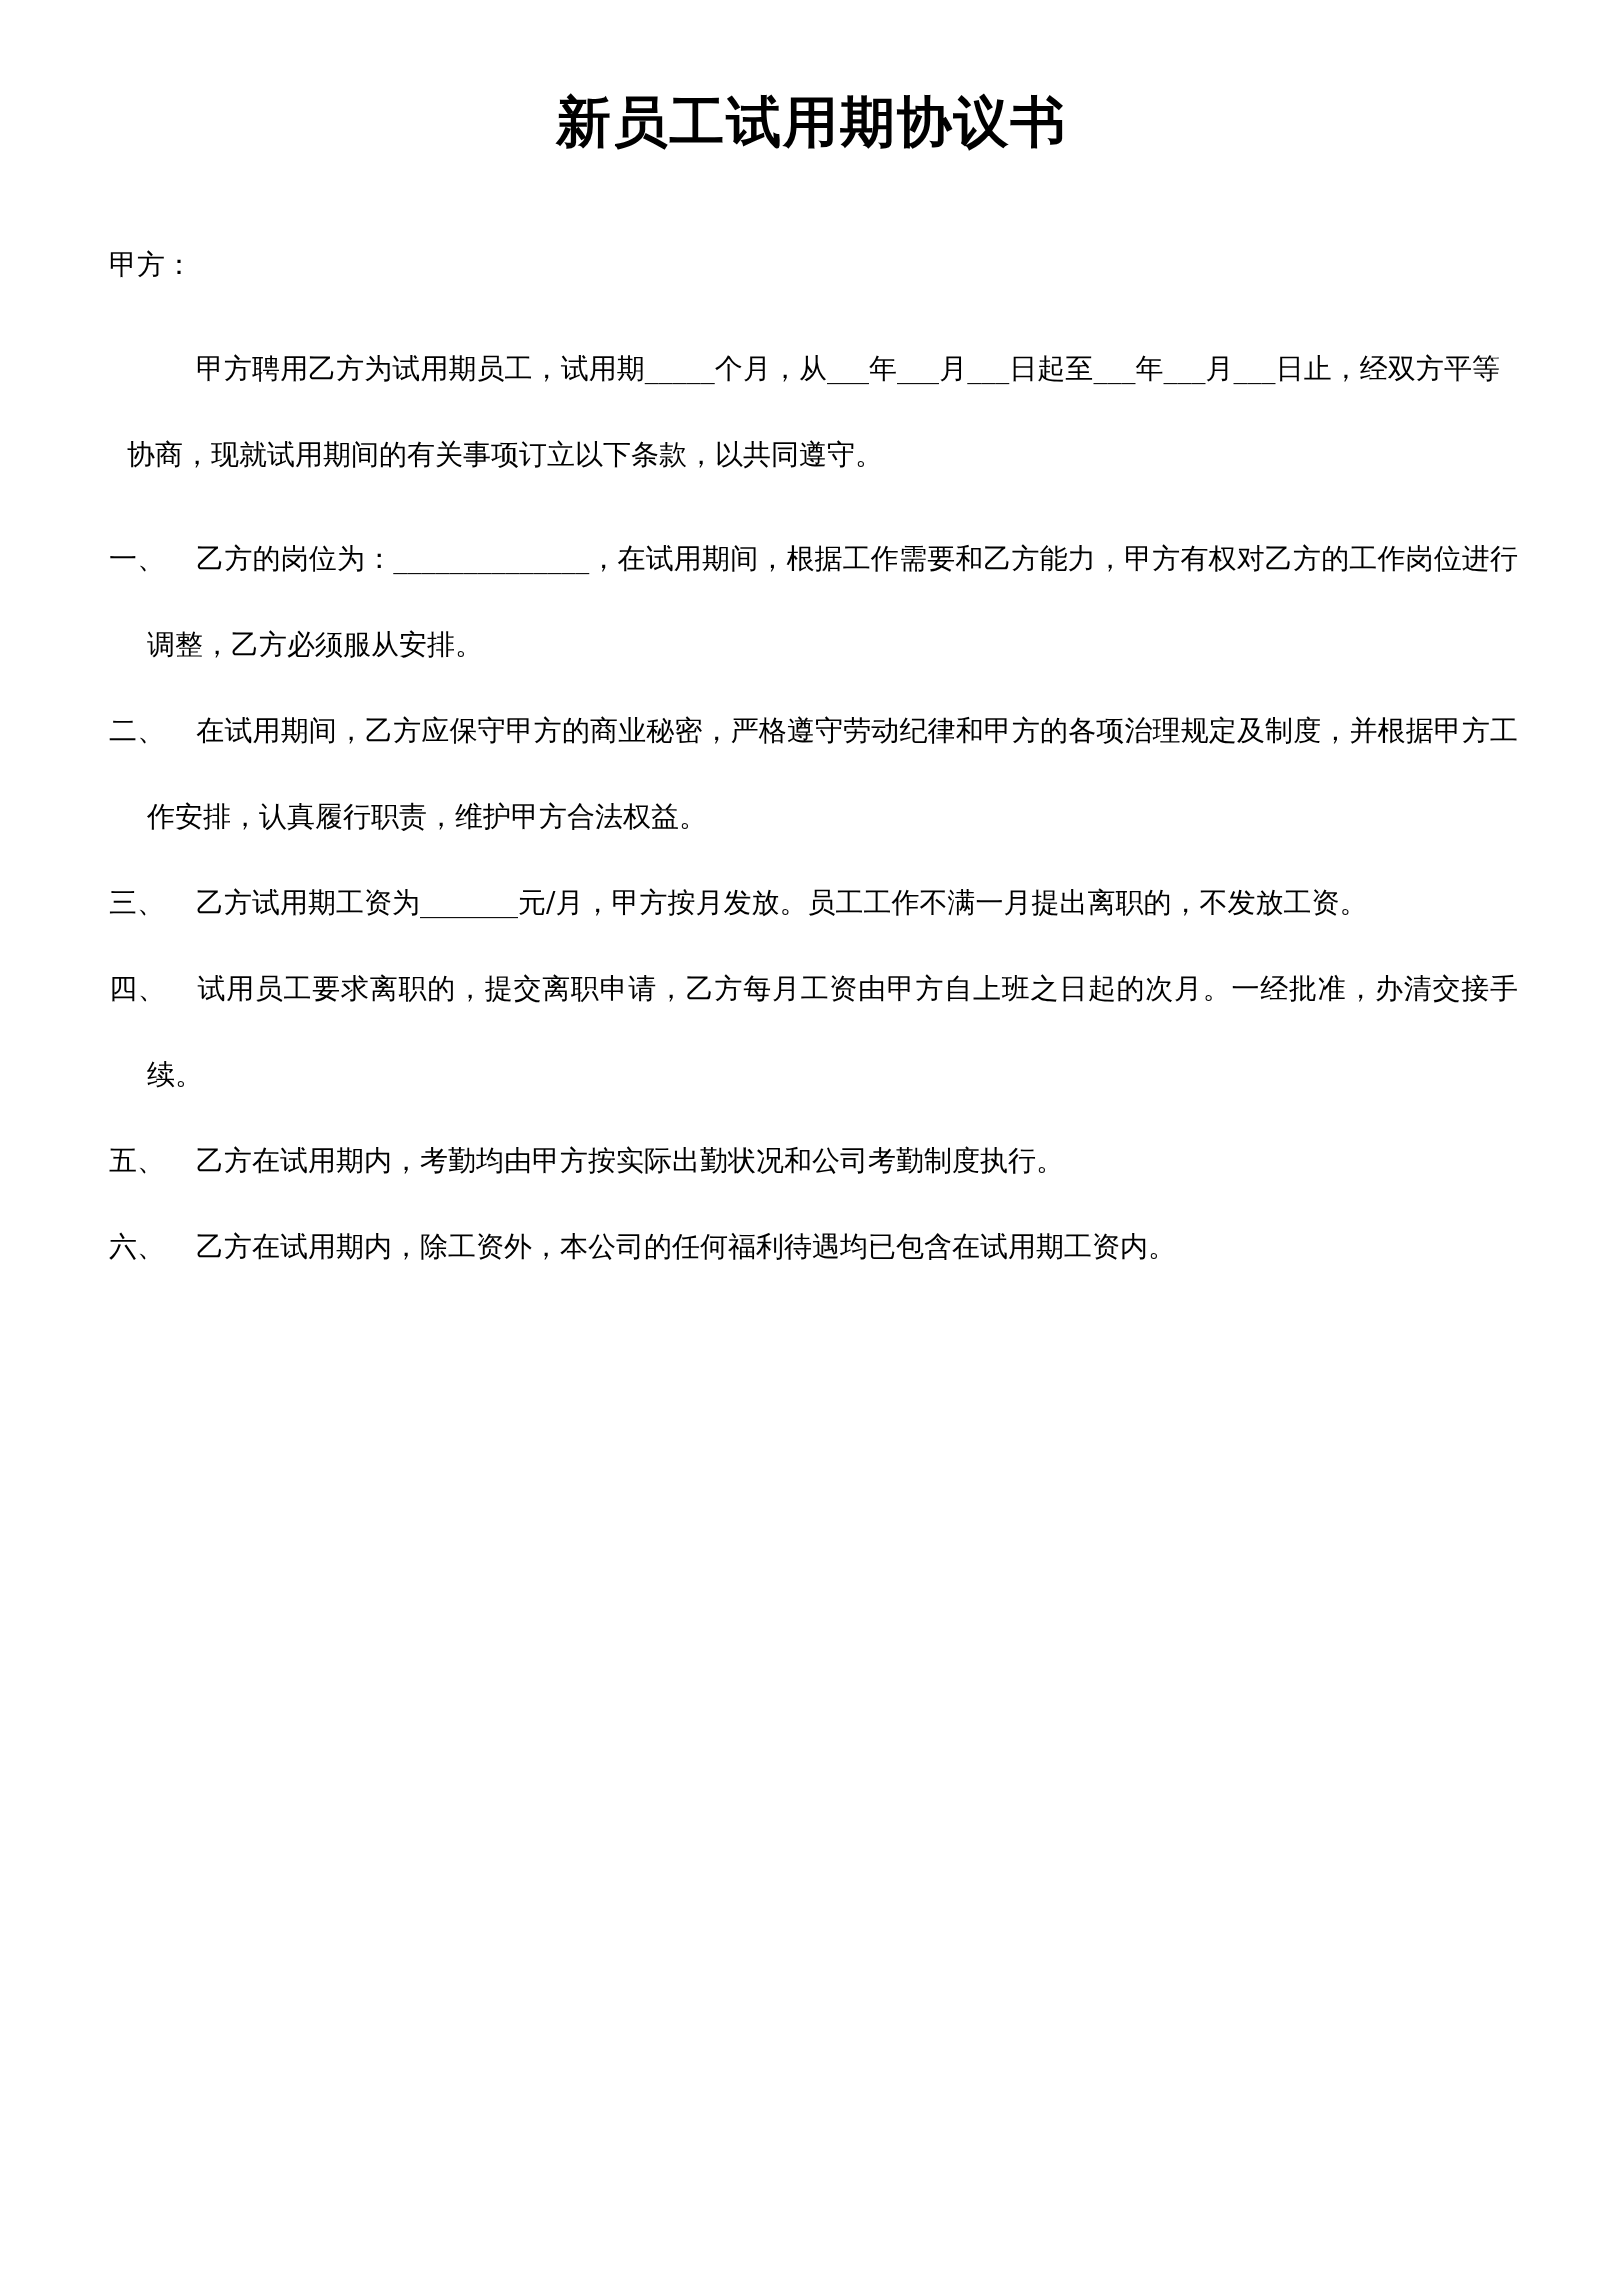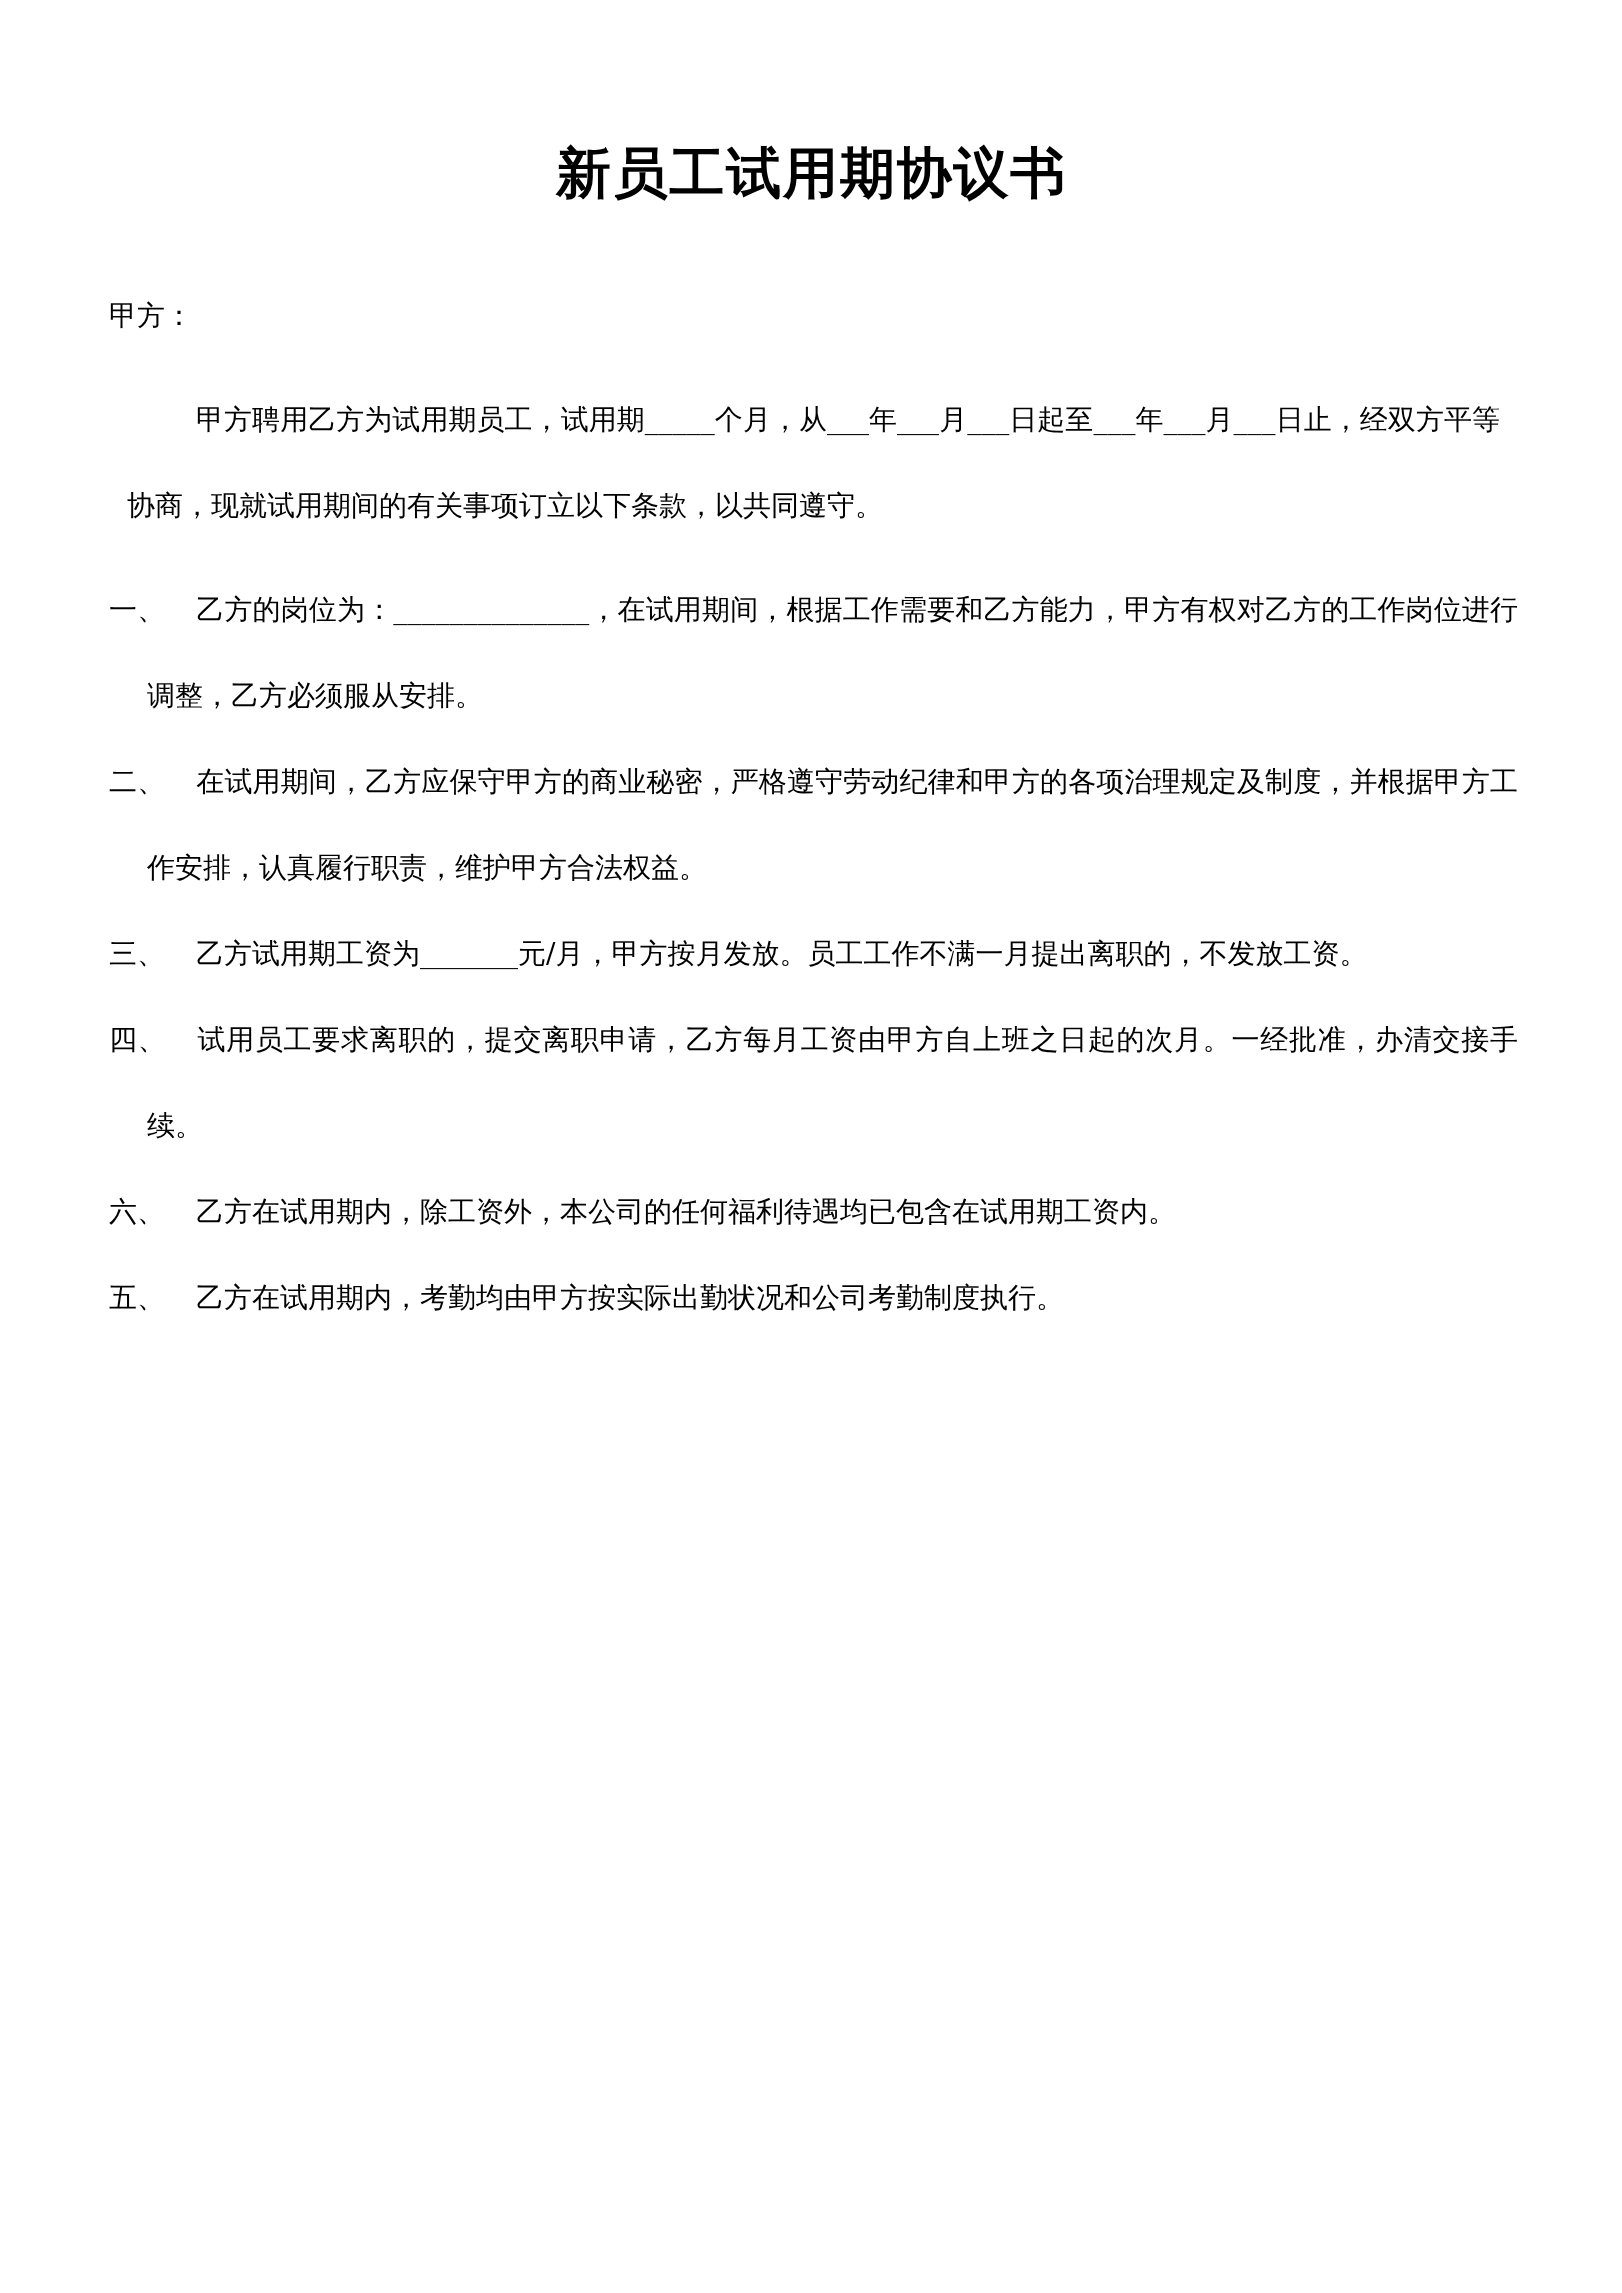--- a/index.html
+++ b/index.html
@@ -12,22 +12,22 @@
     width: 1623px;
     height: 2294px;
     margin: 0 auto;
     background: #ffffff;
     color: #000000;
     font-family: "DejaVu Serif", "Liberation Serif", serif;
     overflow: hidden;
     box-sizing: border-box;
   }
   .doc-title {
-    padding-top: 111px;
-    margin: 12px 109px 0 109px;
+    padding-top: 72px;
+    margin: 0 109px 0 109px;
     text-align: center;
     font-size: 55px;
     font-weight: bold;
     line-height: 100px;
     letter-spacing: 1.8px;
   }
   .doc-body {
     margin: 50px 105px 0 109px;
     font-size: 28px;
     line-height: 86px;
@@ -69,22 +69,22 @@
 
     <div class="clause-list">
   <p class="clause-item"><span class="num">一、</span><span class="txt">乙方的岗位为：______________，在试用期间，根据工作需要和乙方能力，甲方有权对乙方的工作岗位进行调整，乙方必须服从安排。</span></p>
 
   <p class="clause-item"><span class="num">二、</span><span class="txt">在试用期间，乙方应保守甲方的商业秘密，严格遵守劳动纪律和甲方的各项治理规定及制度，并根据甲方工作安排，认真履行职责，维护甲方合法权益。</span></p>
 
   <p class="clause-item"><span class="num">三、</span><span class="txt">乙方试用期工资为_______元/月，甲方按月发放。员工工作不满一月提出离职的，不发放工资。</span></p>
 
   <p class="clause-item"><span class="num">四、</span><span class="txt">试用员工要求离职的，提交离职申请，乙方每月工资由甲方自上班之日起的次月。一经批准，办清交接手续。</span></p>
 
+  <p class="clause-item"><span class="num">五、</span><span class="txt">乙方在试用期内，考勤均由甲方按实际出勤状况和公司考勤制度执行。</span></p>
+
   <p class="clause-item"><span class="num">六、</span><span class="txt">乙方在试用期内，除工资外，本公司的任何福利待遇均已包含在试用期工资内。</span></p>
-
-  <p class="clause-item"><span class="num">五、</span><span class="txt">乙方在试用期内，考勤均由甲方按实际出勤状况和公司考勤制度执行。</span></p>
 
 
 </div>
 
   </div>
 </div>
 
 
 </body></html>

